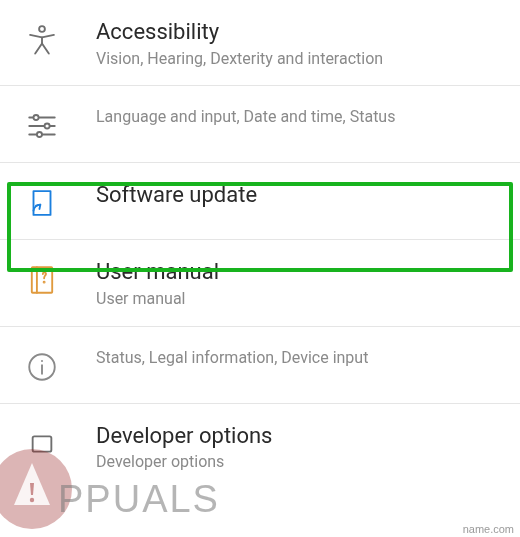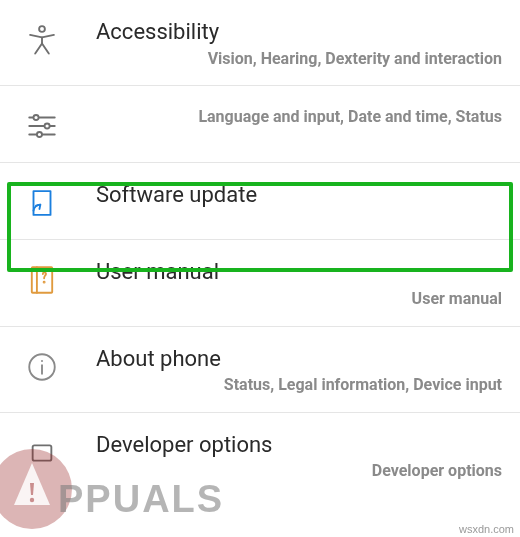--- a/index.html
+++ b/index.html
@@ -35,24 +35,23 @@
   .item .text { flex: 1; padding-top: 2px; }
   .item .title {
     font-size: 22px;
     color: #2a2a2a;
     font-weight: 400;
     line-height: 1.25;
   }
   .item .sub {
     font-size: 16px;
     color: #8a8a8a;
-    font-weight: 700;
+    font-weight: 400;
     margin-top: 3px;
     line-height: 1.3;
-    text-align: right;
   }
   .highlight-box {
     position: absolute;
     border: 4px solid #18b31e;
     border-radius: 2px;
     left: 7px;
     right: 7px;
     top: 182px;
     height: 90px;
     pointer-events: none;
@@ -64,21 +63,21 @@
     width: 88px;
     height: 88px;
     opacity: 0.55;
     pointer-events: none;
   }
   .watermark-text {
     position: absolute;
     left: 58px;
     bottom: 16px;
     font-size: 38px;
-    font-weight: 700;
+    font-weight: 400;
     letter-spacing: 2px;
     color: rgba(120,120,120,0.55);
     font-family: Arial, sans-serif;
     pointer-events: none;
   }
   .credit {
     position: absolute;
     right: 6px;
     bottom: 2px;
     font-size: 11px;
@@ -155,21 +154,20 @@
 
   <div class="item">
     <span class="icon">
       <svg width="34" height="34" viewBox="0 0 40 40" fill="none" stroke="#8a8a8a" stroke-width="2.2" stroke-linecap="round">
         <circle cx="20" cy="20" r="15"></circle>
         <circle cx="20" cy="13" r="1.2" fill="#8a8a8a" stroke="none"></circle>
         <line x1="20" y1="18" x2="20" y2="28"></line>
       </svg>
     </span>
     <div class="text">
-      <div class="title">About phone</div>
       <div class="sub">Status, Legal information, Device input</div>
     </div>
   </div>
 
   <div class="item">
     <span class="icon">
       <svg width="34" height="34" viewBox="0 0 40 40" fill="none" stroke="#6f6f6f" stroke-width="2.2" stroke-linecap="round">
         <rect x="9" y="11" width="22" height="18" rx="2"></rect>
       </svg>
     </span>
@@ -185,13 +183,13 @@
 
 <div class="watermark-logo">
   <svg width="88" height="88" viewBox="0 0 88 88">
     <circle cx="44" cy="44" r="40" fill="rgba(150,30,30,0.6)"></circle>
     <path d="M44 18 L62 60 L26 60 Z" fill="rgba(255,255,255,0.85)"></path>
     <path d="M42 38 L46 38 L45 50 L43 50 Z" fill="rgba(150,30,30,0.9)"></path>
     <circle cx="44" cy="55" r="2.2" fill="rgba(150,30,30,0.9)"></circle>
   </svg>
 </div>
 <div class="watermark-text">PPUALS</div>
-<div class="credit">wsxdn.com</div>
+<div class="credit">name.com</div>
 
 </body></html>

